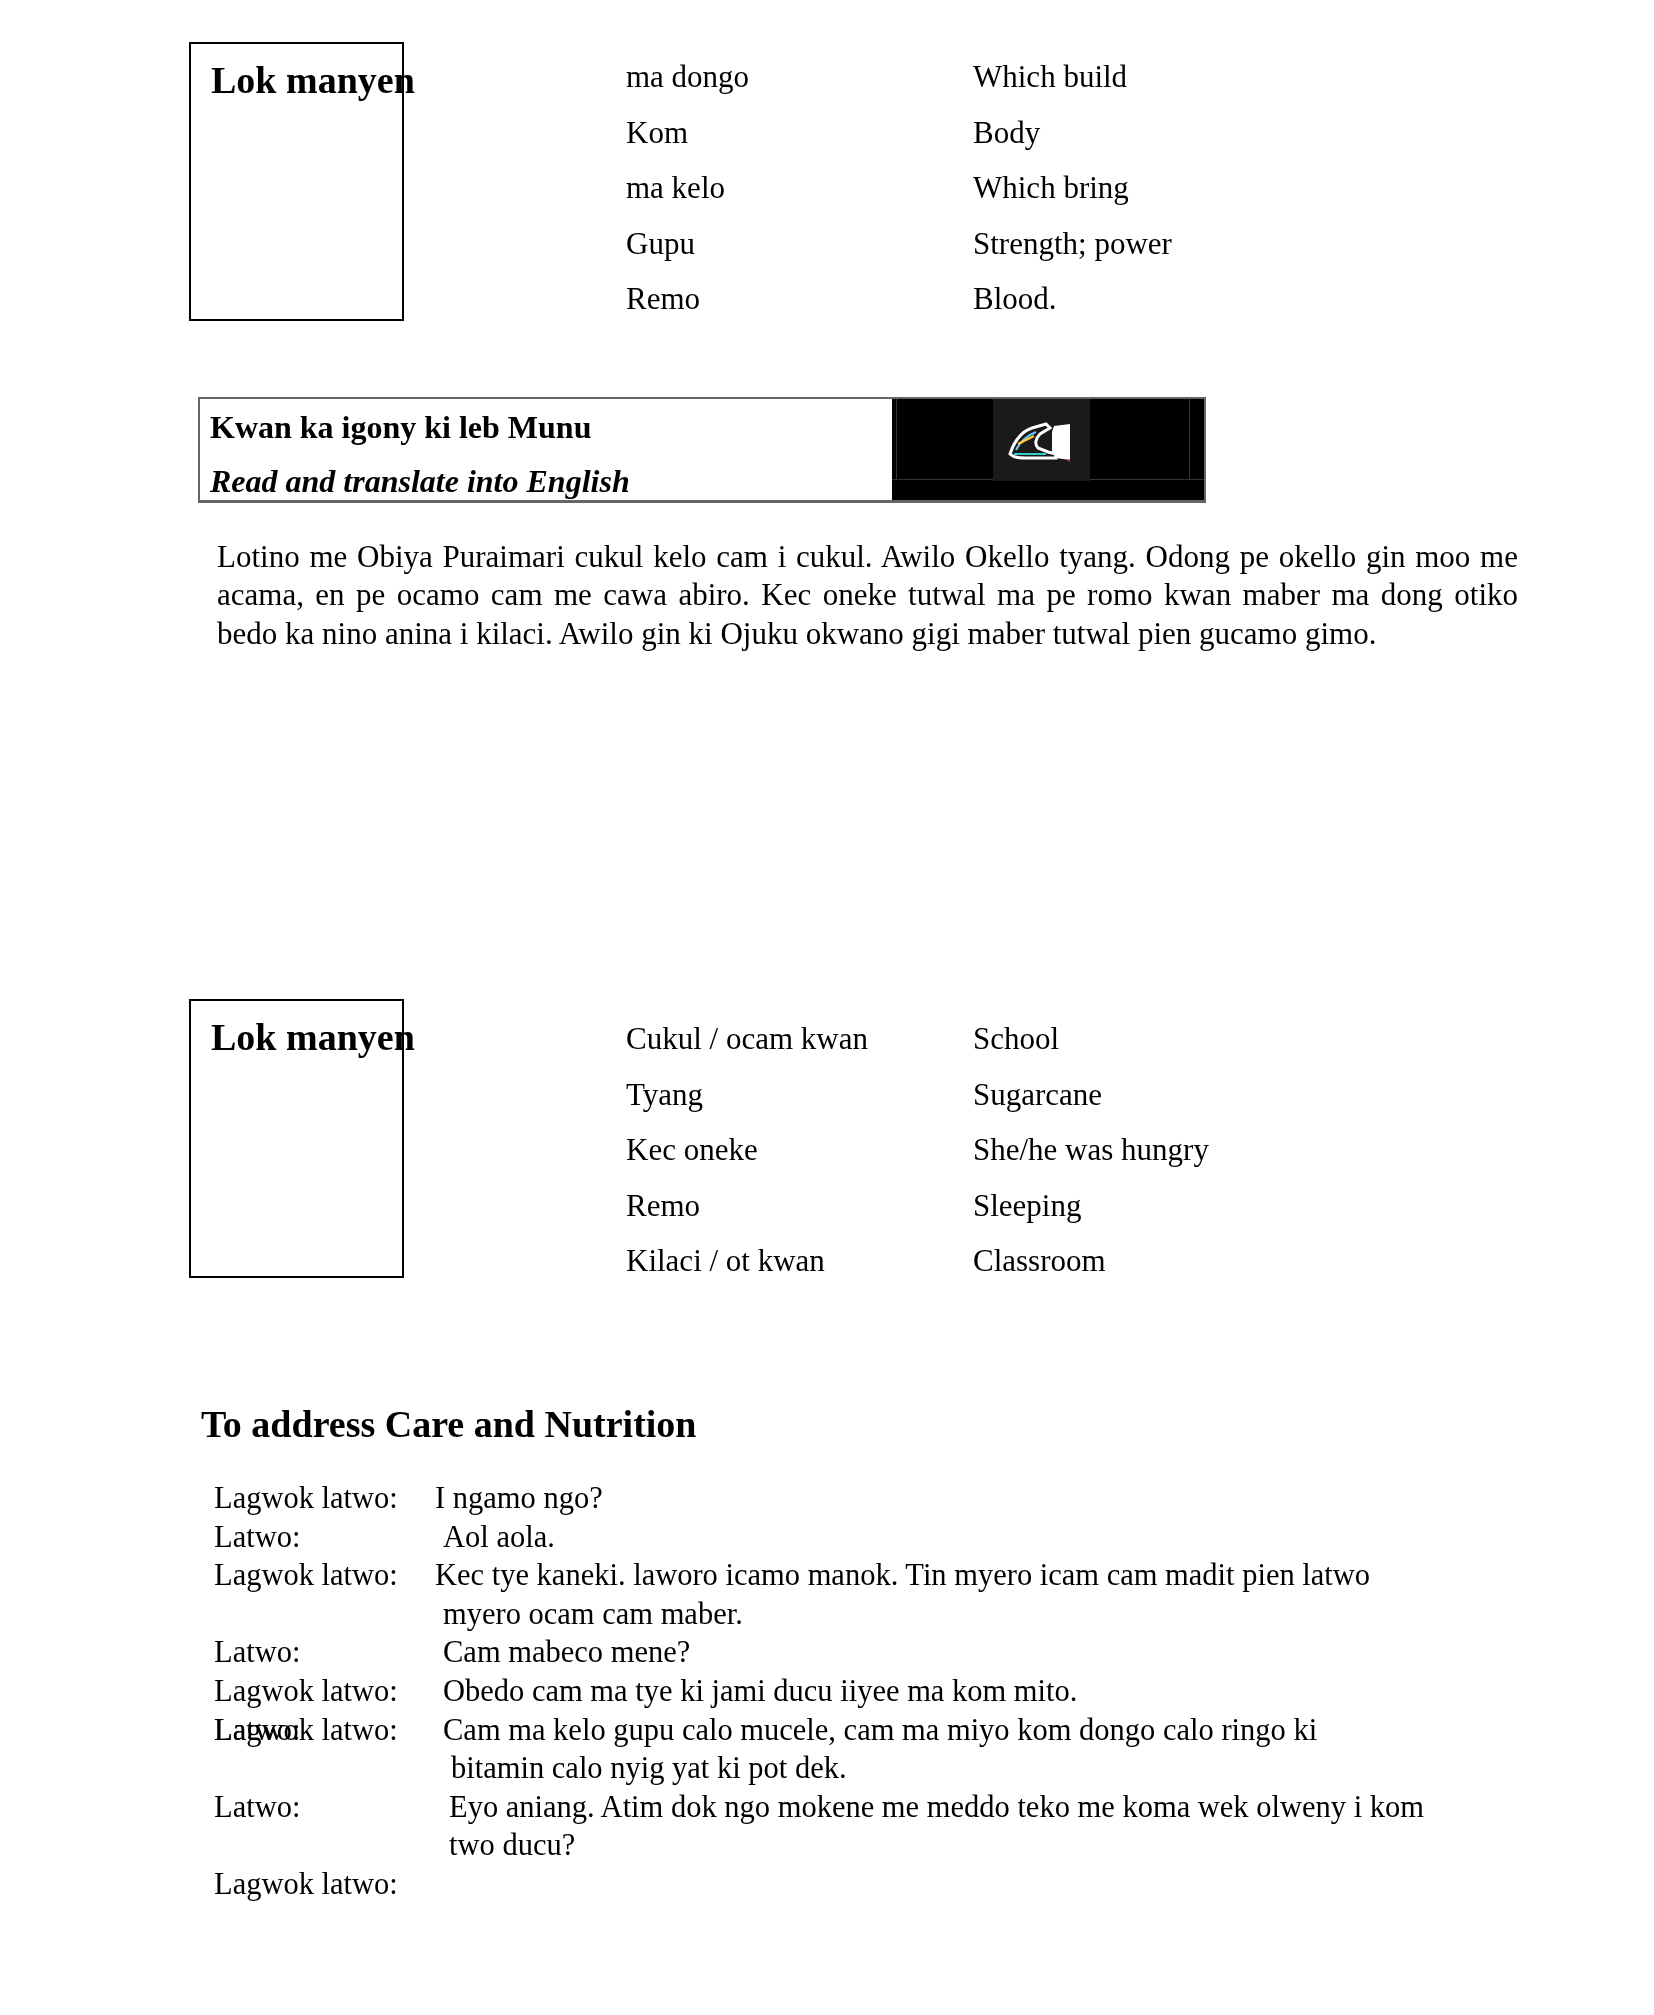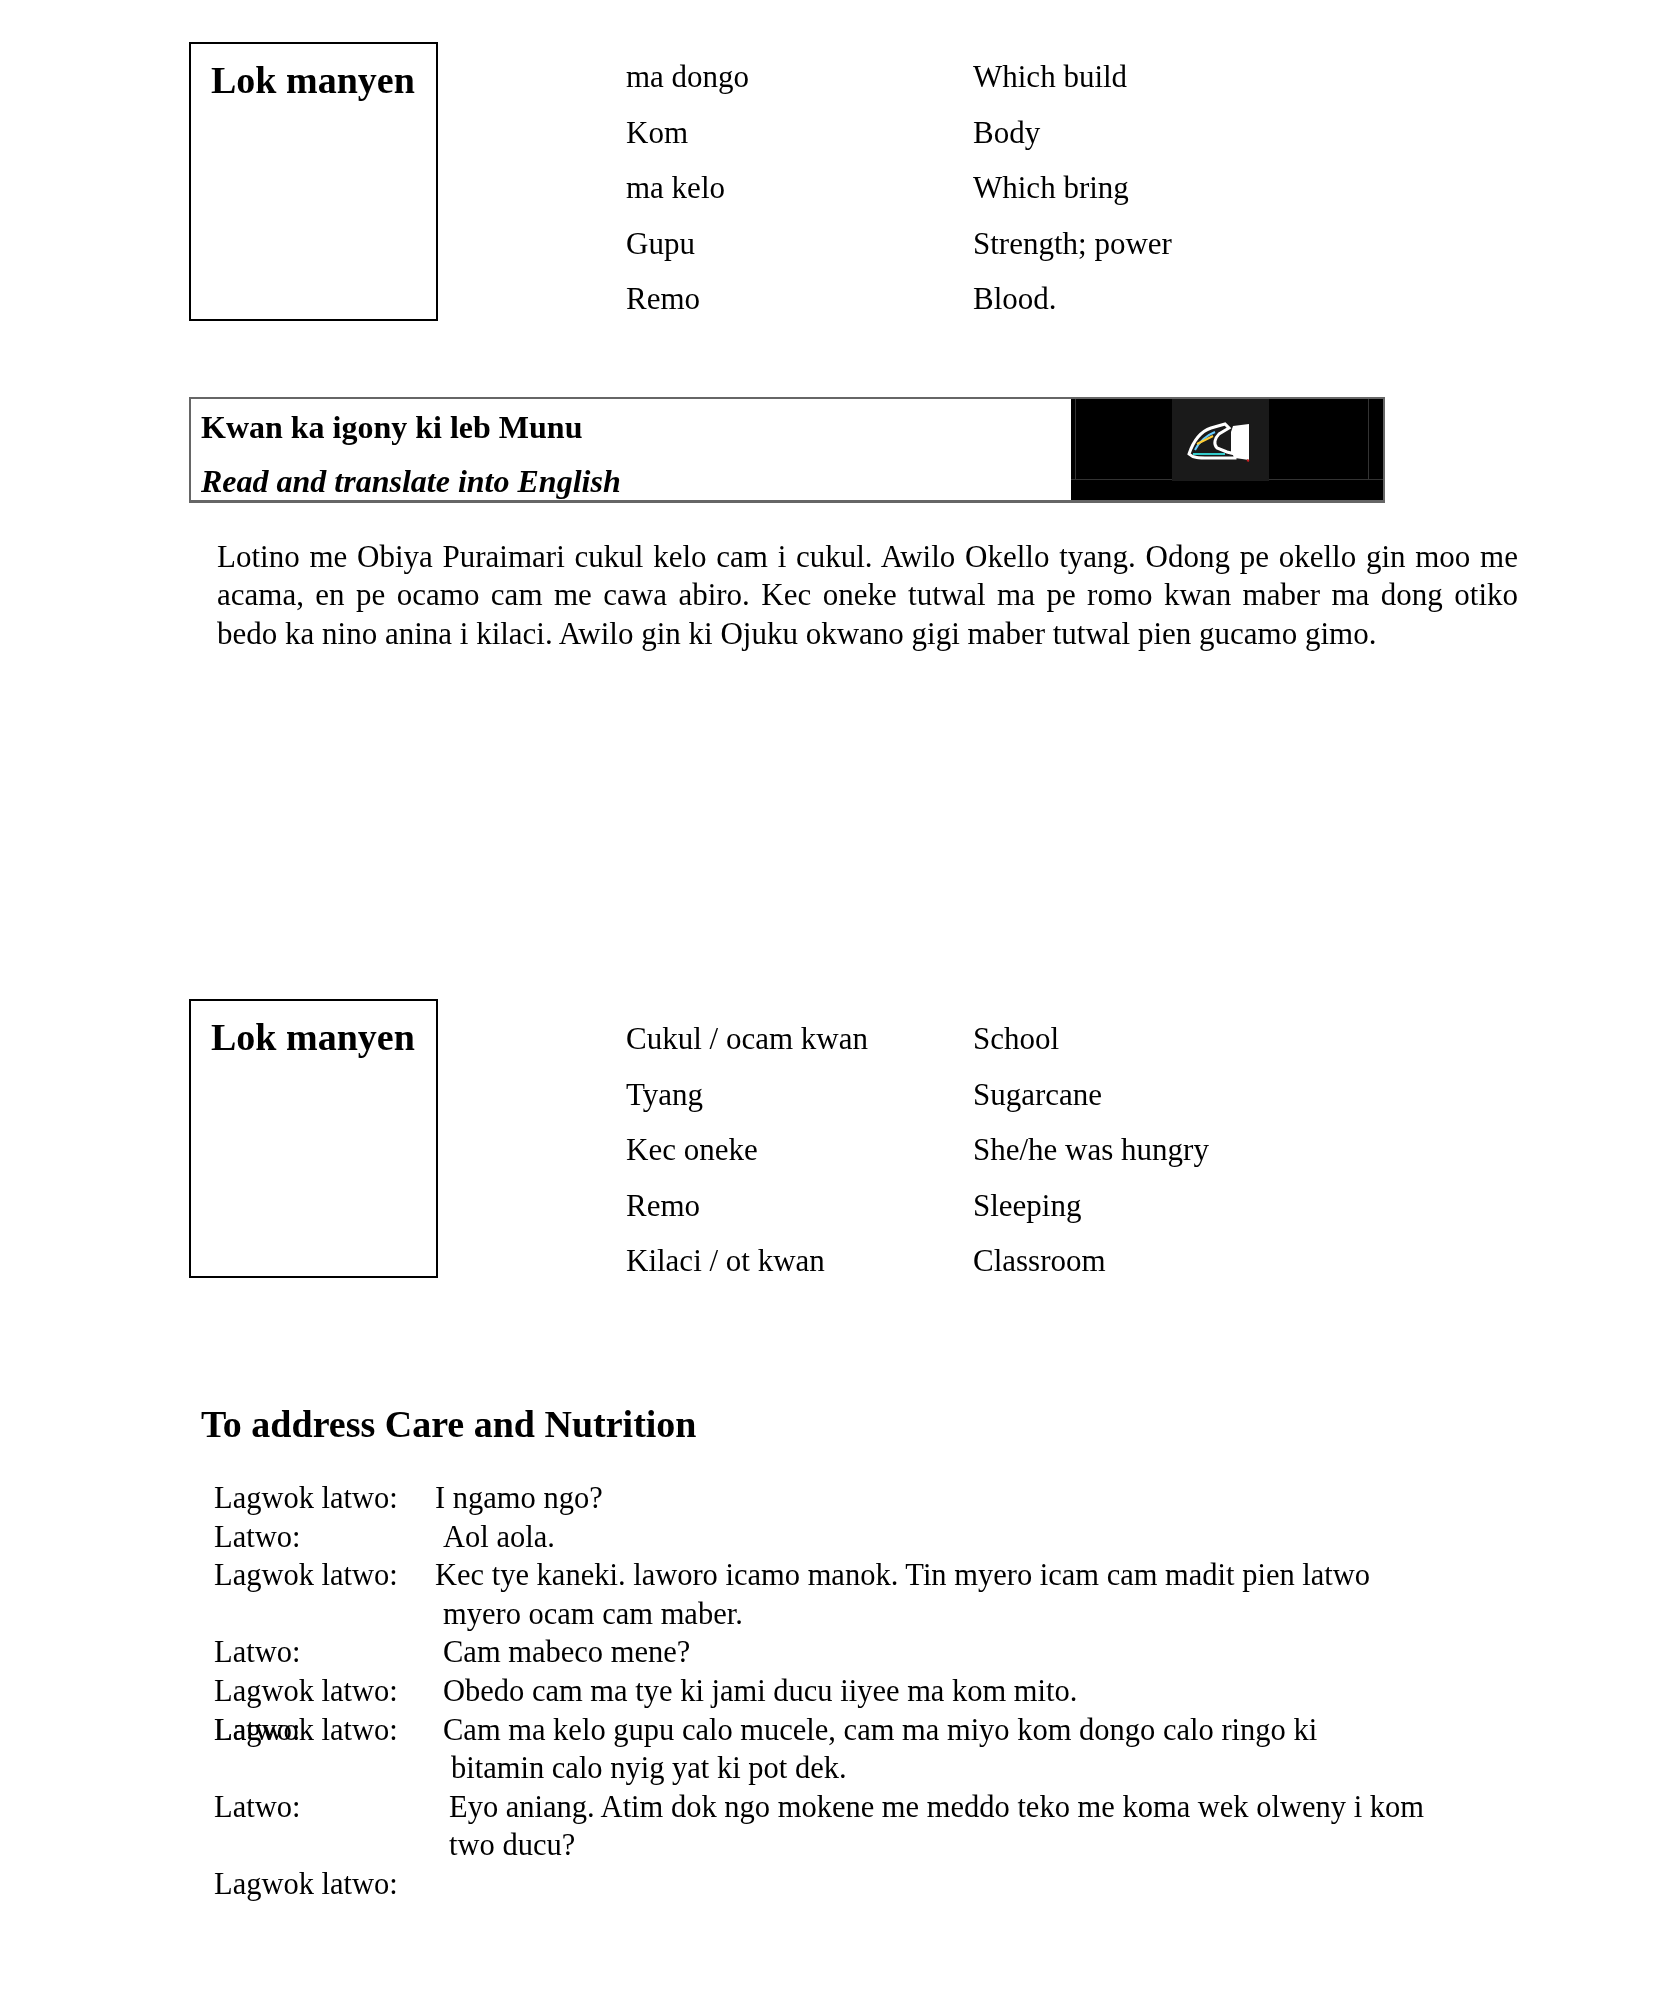--- a/index.html
+++ b/index.html
@@ -2,34 +2,34 @@
 <html><head>
 <meta charset="utf-8">
 <style>
   html, body { margin: 0; padding: 0; background: #ffffff; }
   body {
     width: 1654px; height: 2015px; position: relative; overflow: hidden;
     font-family: "Liberation Serif", "DejaVu Serif", serif;
     color: #000000;
   }
   .vocab-box {
-    position: absolute; left: 189px; width: 249px;
+    position: absolute; left: 189px; width: 215px;
     border: 2px solid #000; box-sizing: border-box;
   }
   .vocab-box .title {
     position: absolute; left: 20px; top: 14px;
     font-weight: bold; font-size: 38px; line-height: 44px; white-space: nowrap;
   }
   .vocab-list { position: absolute; left: 626px; font-size: 31px; }
   .vocab-row { position: relative; height: 55.5px; line-height: 40px; white-space: nowrap; }
   .vocab-row .term { position: absolute; left: 0; }
   .vocab-row .meaning { position: absolute; left: 347px; }
 
   .banner {
-    position: absolute; left: 189px; top: 397px; width: 1196px; height: 106px;
+    position: absolute; left: 198px; top: 397px; width: 1008px; height: 106px;
     border: 2px solid #666; box-sizing: border-box; border-bottom-width: 3px;
   }
   .banner .line1 {
     position: absolute; left: 10px; top: 8px; font-weight: bold; font-size: 32px; line-height: 40px; white-space: nowrap;
   }
   .banner .line2 {
     position: absolute; left: 10px; top: 62px; font-weight: bold; font-style: italic; font-size: 32px; line-height: 40px; white-space: nowrap;
   }
   .banner .icon-cell {
     position: absolute; right: 0; top: 0; width: 312px; height: 101px; background: #000;

